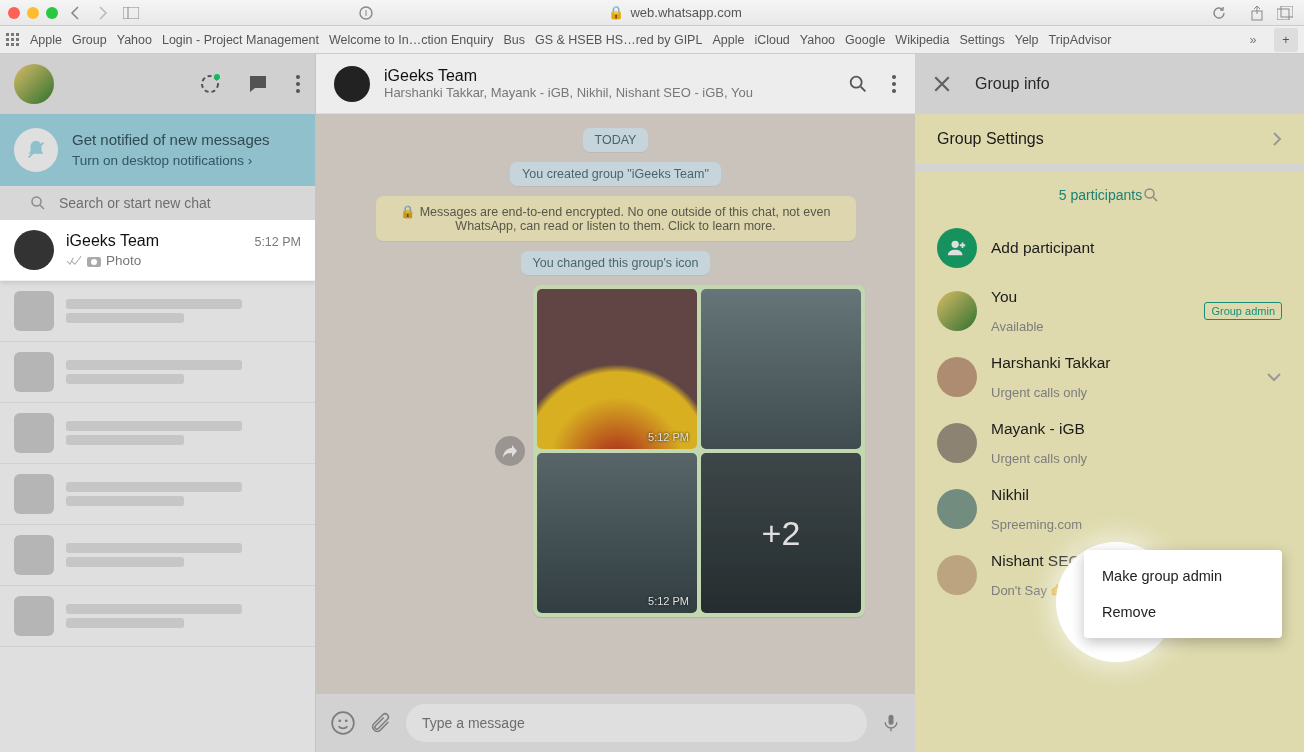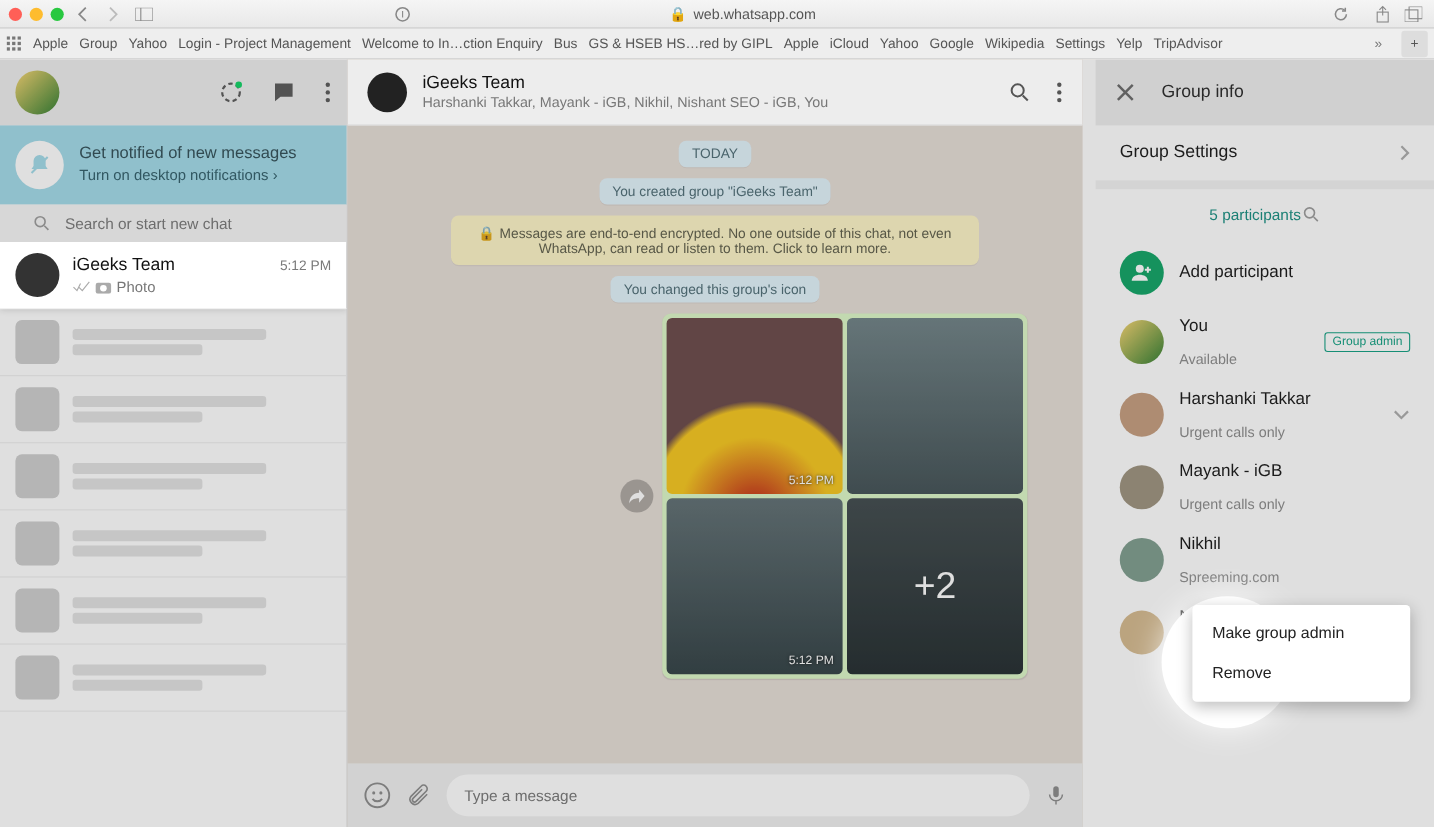--- a/index.html
+++ b/index.html
@@ -66,21 +66,21 @@
 .mc2{background:linear-gradient(#6b7e82,#3d4c50);}
 .mc3{background:linear-gradient(#5b6b6f,#2c3b3f);}
 .mc4{background:linear-gradient(#5b6b6f,#2c3b3f);}
 .time-stamp{position:absolute;bottom:6px;right:8px;color:#fff;font-size:11px;text-shadow:0 0 3px #000;}
 .plus2{position:absolute;inset:0;display:flex;align-items:center;justify-content:center;color:#fff;font-size:34px;background:rgba(0,0,0,0.35);}
 .fwd{position:absolute;left:-38px;top:50%;transform:translateY(-50%);width:30px;height:30px;border-radius:50%;background:rgba(0,0,0,0.25);display:flex;align-items:center;justify-content:center;color:#fff;}
 .compose{height:58px;background:#f0f0f0;display:flex;align-items:center;padding:0 14px;gap:14px;}
 .compose input{flex:1;height:38px;border-radius:20px;border:none;background:#fff;padding:0 16px;font-size:14px;outline:none;}
 
 
-.panel{width:320px;background:#ffffff;display:flex;flex-direction:column;padding-left:12px;}
+.panel{width:389px;background:#fef9c3;display:flex;flex-direction:column;}
 .pn-head{height:60px;background:#ededed;display:flex;align-items:center;padding:0 18px;gap:24px;}
 .pn-head h3{font-size:16px;color:#222;font-weight:500;}
 .close-x{color:#666;cursor:pointer;}
 .pn-section{padding:16px 22px;border-bottom:8px solid #f2f2f2;}
 .gs-row{display:flex;justify-content:space-between;align-items:center;color:#111;font-size:16px;}
 .part-row{display:flex;align-items:center;justify-content:center;padding:0 22px;height:46px;font-size:14px;}
 .part-count{color:#128c7e;}
 .part-item{display:flex;align-items:center;padding:10px 22px;gap:14px;cursor:pointer;position:relative;}
 .part-item .pav{width:40px;height:40px;border-radius:50%;background:#bbb;}
 .pav.add{background:#09a261;display:flex;align-items:center;justify-content:center;color:#fff;}

